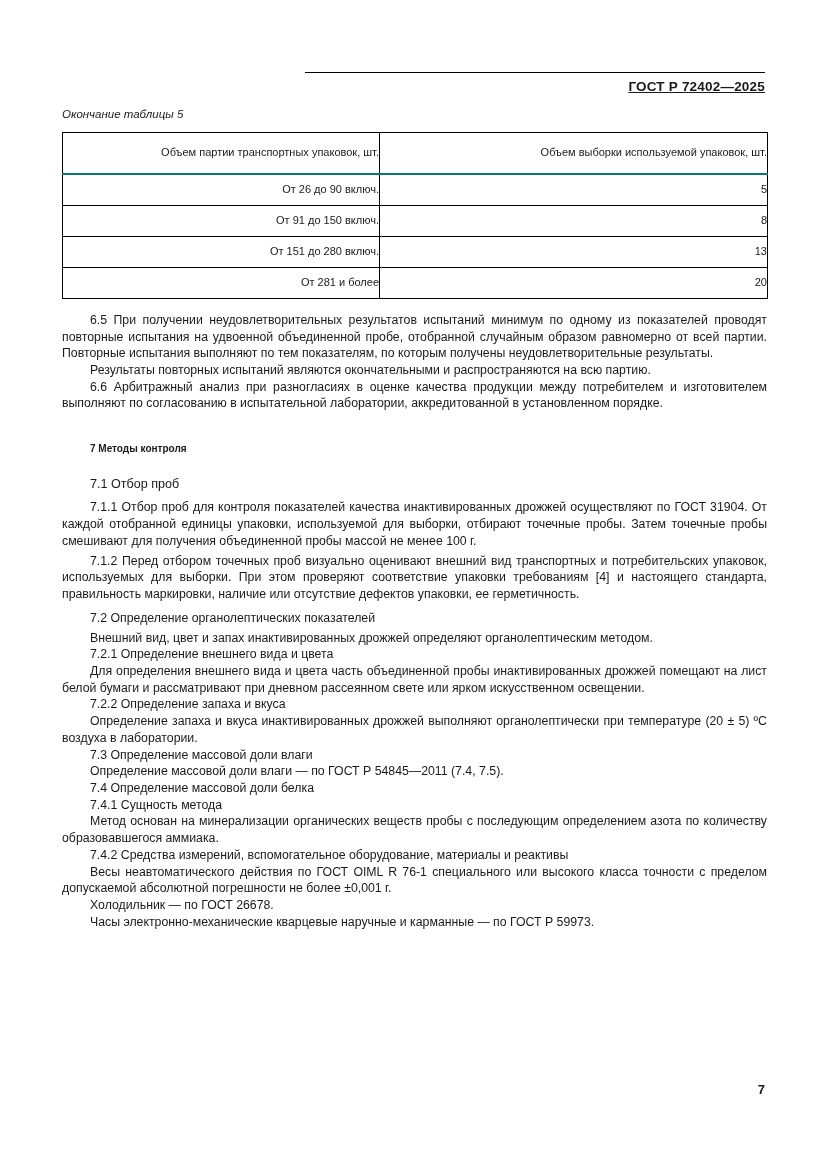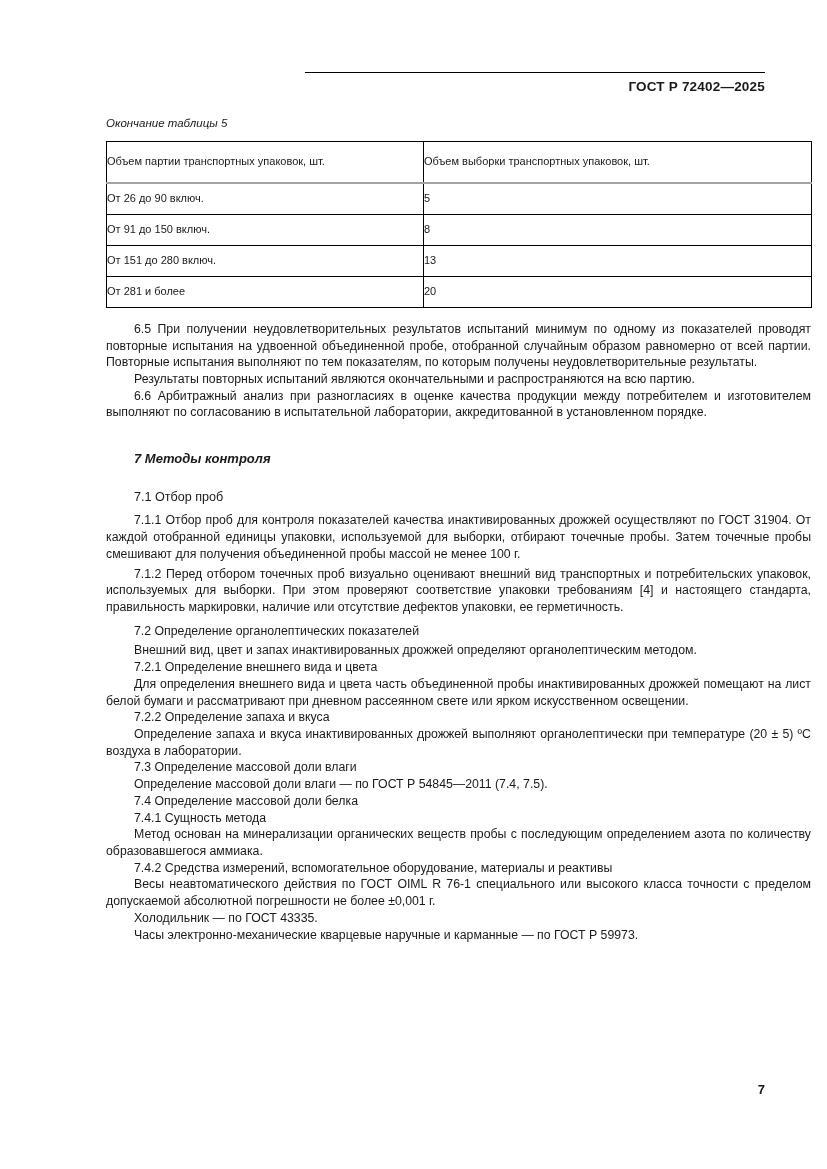--- a/index.html
+++ b/index.html
@@ -23,95 +23,94 @@
     padding: 0;
   }
 
   
   .running-head {
     position: absolute;
     top: 72px;
     right: 62px;
     width: 460px;
     text-align: right;
+    text-decoration: underline;
   }
   .running-head .rule {
     border-bottom: 1px solid #000;
     width: 100%;
     margin-bottom: 6px;
   }
   .running-head .doc-code {
     font-size: 13.5px;
     font-weight: bold;
     letter-spacing: 0.2px;
     white-space: nowrap;
   }
 
   
   .content {
     position: absolute;
     left: 62px;
-    top: 117px;
+    top: 108px;
     width: 705px;
-    margin-left: 44px;
   }
 
   .table-caption {
     font-style: italic;
     font-size: 11.5px;
     margin: 0 0 10px 0;
     line-height: 1.2;
   }
 
   
   table.spec {
     border-collapse: collapse;
     width: 705px;
     table-layout: fixed;
     margin: 0 0 0 0;
   }
   table.spec col.c1 { width: 317px; }
   table.spec col.c2 { width: 388px; }
   table.spec td, table.spec th {
     border: 1px solid #000;
-    text-align: left;
+    text-align: right;
     vertical-align: middle;
     font-size: 11px;
     font-weight: normal;
     padding: 0;
     height: 30px;
     line-height: 1.15;
   }
   table.spec thead th {
     height: 40px;
     border-bottom: 1px solid #000;
   }
   table.spec thead tr.hdr th { border-bottom-width: 1px; }
   table.spec tbody tr:first-child td {
-    border-top: 2px solid #a3a3a3;
+    border-top: 2px solid #0f766e;
   }
 
   
   p.body {
     margin: 0;
     font-size: 12.3px;
     line-height: 1.36;
     text-align: justify;
     text-justify: inter-word;
     text-indent: 28px;
     hyphens: manual;
   }
 
   h2.sec {
-    font-size: 13px;
+    font-size: 10px;
     font-weight: bold;
     margin: 0;
     text-indent: 28px;
     line-height: 1.3;
-    font-style: italic;
   }
   h3.sec {
     font-size: 12.6px;
     font-weight: normal;
     margin: 0;
     text-indent: 28px;
     line-height: 1.3;
   }
   h4.sec {
     font-size: 12.3px;
@@ -151,21 +150,21 @@
     <p class="table-caption">Окончание таблицы 5</p>
 
     <table class="spec">
       <colgroup>
           <col class="c1">
           <col class="c2">
         </colgroup>
       <thead>
         <tr class="hdr">
           <th>Объем партии транспортных упаковок, шт.</th>
-          <th>Объем выборки транспортных упаковок, шт.</th>
+          <th>Объем выборки используемой упаковок, шт.</th>
         </tr>
       </thead>
       <tbody>
         <tr>
           <td>От 26 до 90 включ.</td>
           <td>5</td>
         </tr>
         <tr>
           <td>От 91 до 150 включ.</td>
           <td>8</td>
@@ -214,20 +213,20 @@
     <p class="body">Для определения внешнего вида и цвета часть объединенной пробы инактивированных дрожжей помещают на лист белой бумаги и рассматривают при дневном рассеянном свете или ярком искусственном освещении.</p>
     <h4 class="sec">7.2.2  Определение запаха и вкуса</h4>
     <p class="body">Определение запаха и вкуса инактивированных дрожжей выполняют органолептически при температуре (20 ± 5) ºС воздуха в лаборатории.</p>
     <h4 class="sec">7.3  Определение массовой доли влаги</h4>
     <p class="body">Определение массовой доли влаги — по ГОСТ Р 54845—2011 (7.4, 7.5).</p>
     <h4 class="sec">7.4  Определение массовой доли белка</h4>
     <h4 class="sec">7.4.1  Сущность метода</h4>
     <p class="body">Метод основан на минерализации органических веществ пробы с последующим определением азота по количеству образовавшегося аммиака.</p>
     <h4 class="sec">7.4.2  Средства измерений, вспомогательное оборудование, материалы и реактивы</h4>
     <p class="body">Весы неавтоматического действия по ГОСТ OIML R 76-1 специального или высокого класса точности с пределом допускаемой абсолютной погрешности не более ±0,001 г.</p>
-    <p class="body">Холодильник — по ГОСТ 43335.</p>
+    <p class="body">Холодильник — по ГОСТ 26678.</p>
     <p class="body">Часы электронно-механические кварцевые наручные и карманные — по ГОСТ Р 59973.</p>
 
   </div>
 
   <div class="page-number">7</div>
 
 </div>
 
 </body></html>

